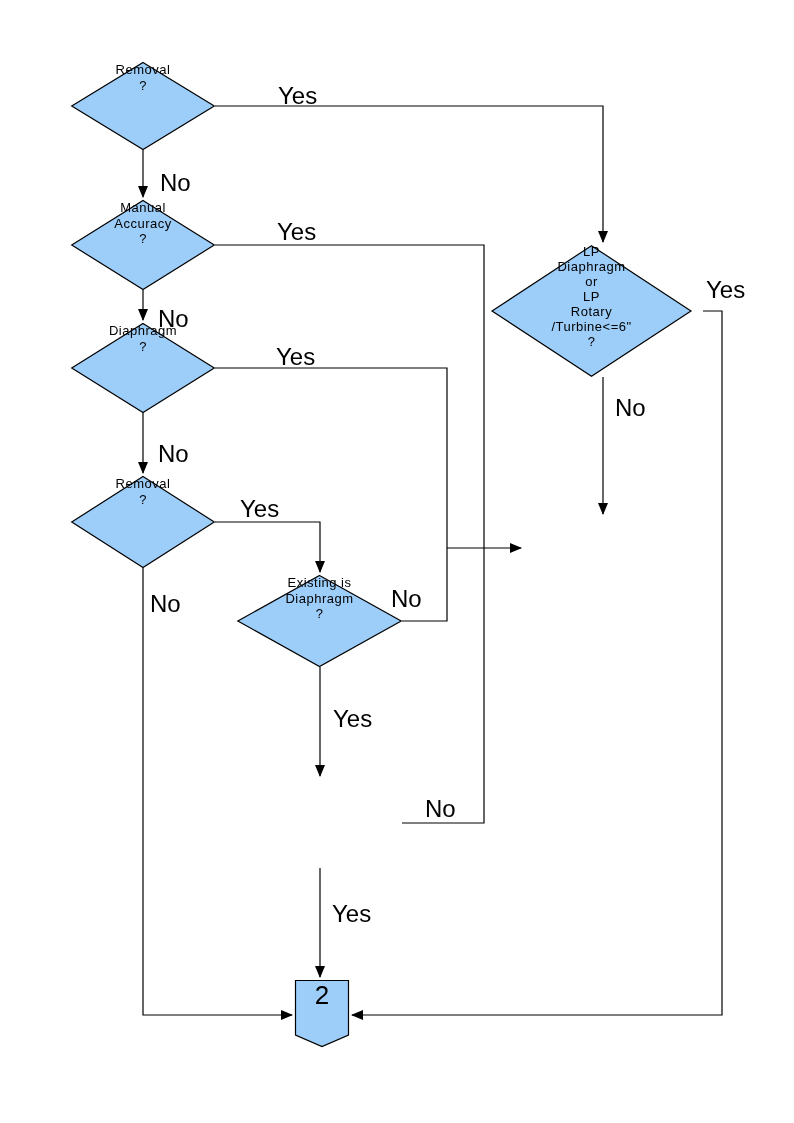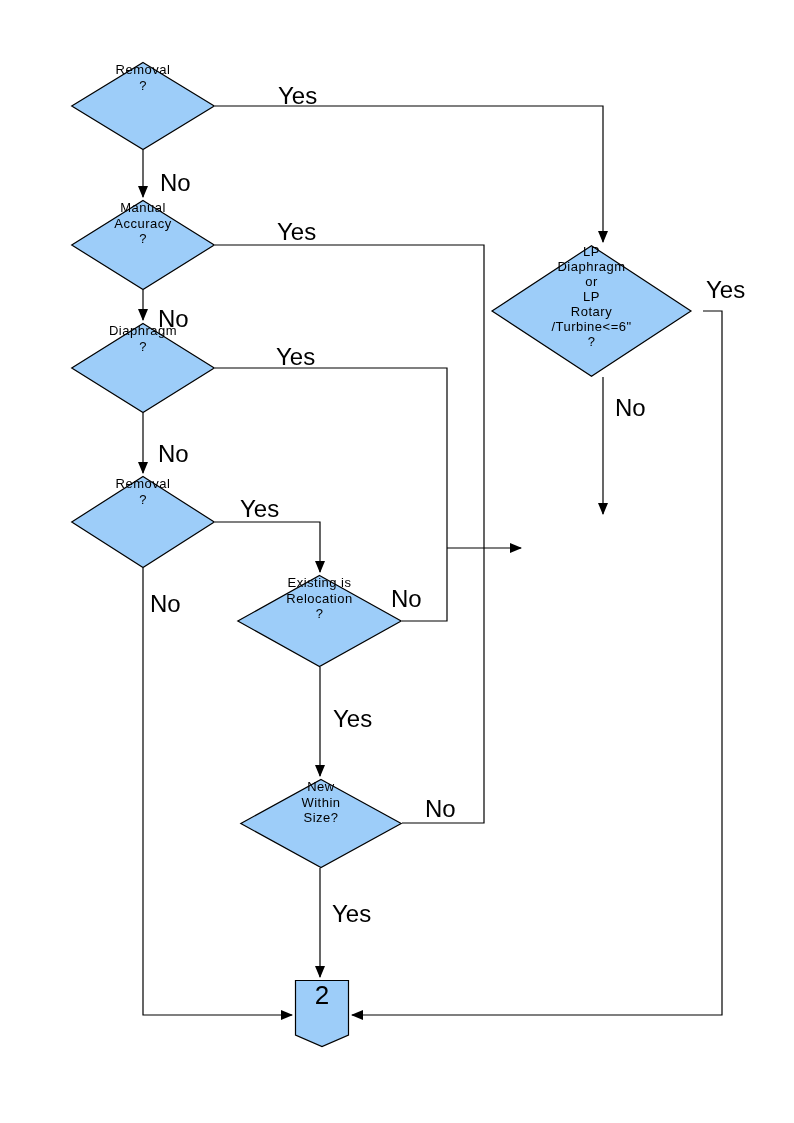--- a/index.html
+++ b/index.html
@@ -89,32 +89,24 @@
     </svg>
     <span class="nlabel">Removal
 ?</span>
   </div>
 
   <div class="node" style="left:237px;top:575px;width:165px;height:92px;">
     <svg class="shape" viewBox="0 0 100 100" preserveAspectRatio="none">
       <polygon points="50,0.5 99.5,50 50,99.5 0.5,50" vector-effect="non-scaling-stroke"></polygon>
     </svg>
     <span class="nlabel">Existing is
-Relocation
+Diaphragm
 ?</span>
   </div>
 
-  <div class="node" style="left:240px;top:779px;width:162px;height:89px;">
-    <svg class="shape" viewBox="0 0 100 100" preserveAspectRatio="none">
-      <polygon points="50,0.5 99.5,50 50,99.5 0.5,50" vector-effect="non-scaling-stroke"></polygon>
-    </svg>
-    <span class="nlabel">New
-Within
-Size?</span>
-  </div>
 
   <div class="node" style="left:491px;top:245px;width:201px;height:132px;">
     <svg class="shape" viewBox="0 0 100 100" preserveAspectRatio="none">
       <polygon points="50,0.5 99.5,50 50,99.5 0.5,50" vector-effect="non-scaling-stroke"></polygon>
     </svg>
     <span class="nlabel" style="line-height:1.15;">LP
 Diaphragm
 or
 LP
 Rotary

